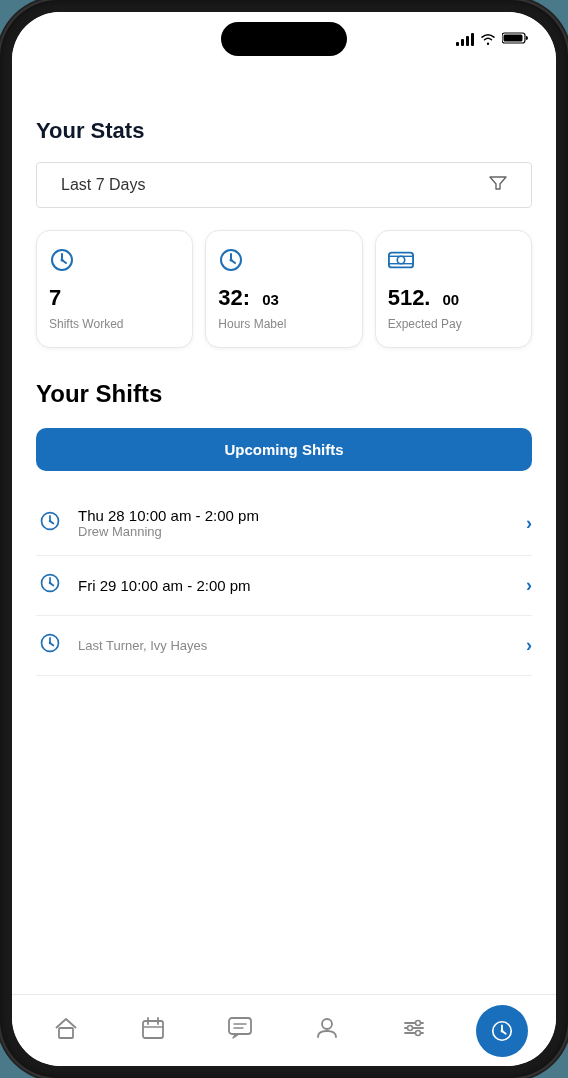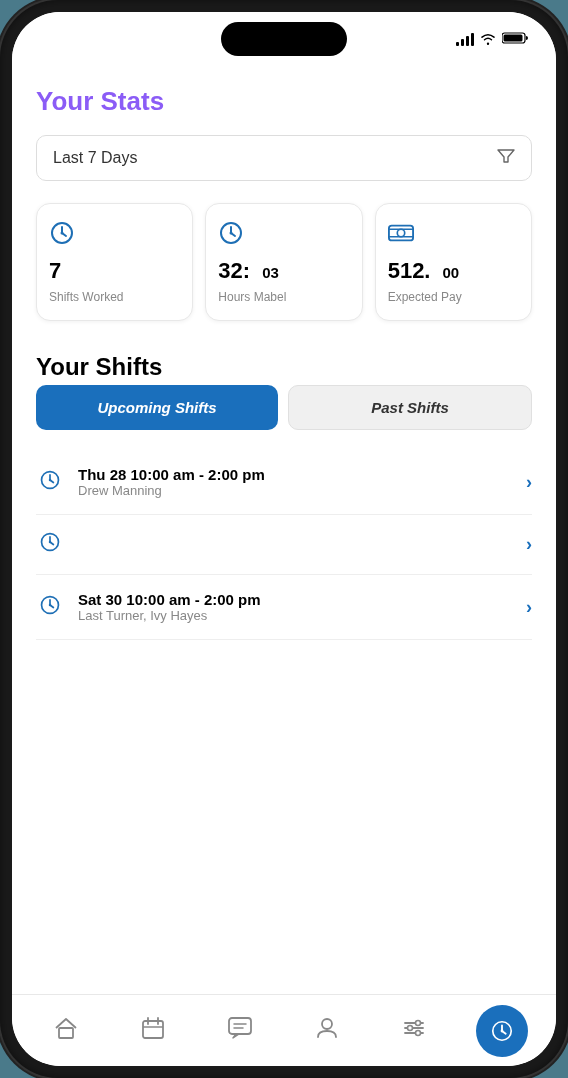--- a/index.html
+++ b/index.html
@@ -66,32 +66,33 @@
     }
     .wifi-icon, .battery-icon {
       font-size: 14px;
     }
     .scroll-content {
       overflow-y: auto;
       height: calc(100% - 54px - 72px);
       padding: 20px 24px;
     }
     .page-title {
-      font-size: 26px;
+      font-size: 22px;
       font-weight: 700;
-      color: #8b5cf6;
+      color: #0f172a;
       margin-bottom: 18px;
+      margin-top: 32px;
     }
     .filter-dropdown {
       display: flex;
       align-items: center;
       justify-content: space-between;
       border: 1.5px solid #ddd;
-      border-radius: 10px;
-      padding: 12px 16px;
+      border-radius: 4px;
+      padding: 12px 24px;
       margin-bottom: 22px;
       cursor: pointer;
     }
     .filter-text {
       font-size: 16px;
       color: #333;
     }
     .filter-icon {
       color: #666;
       font-size: 16px;
@@ -130,36 +131,35 @@
     }
     .stat-label {
       font-size: 12px;
       color: #888;
       font-weight: 400;
     }
     .section-title {
       font-size: 24px;
       font-weight: 700;
       color: #000;
-      margin-bottom: 4px;
+      margin-bottom: 20px;
     }
     .tabs-row {
       display: flex;
       gap: 10px;
       margin-bottom: 20px;
     }
     .tab-button {
       flex: 1;
       padding: 13px 10px;
       border-radius: 10px;
       border: none;
       font-size: 15px;
       font-weight: 600;
       cursor: pointer;
-      font-style: italic;
     }
     .tab-active {
       background: #1a6fbc;
       color: #fff;
     }
     .tab-inactive {
       background: #f0f0f0;
       color: #333;
       border: 1px solid #e0e0e0;
     }
@@ -179,21 +179,21 @@
       font-size: 20px;
       flex-shrink: 0;
       width: 28px;
       text-align: center;
     }
     .shift-details {
       flex: 1;
     }
     .shift-time {
       font-size: 15px;
-      font-weight: 700;
+      font-weight: 400;
       color: #000;
     }
     .shift-name {
       font-size: 13px;
       color: #888;
       margin-top: 0;
     }
     .shift-arrow {
       color: #1a6fbc;
       font-size: 18px;
@@ -335,21 +335,20 @@
           <div class="stat-value">512.<span class="decimal">00</span></div>
           <div class="stat-label">Expected Pay</div>
         </div>
 
       </div>
 
       <h2 class="section-title">Your Shifts</h2>
 
       <div class="tabs-row">
         <button class="tab-button tab-active">Upcoming Shifts</button>
-        <button class="tab-button tab-inactive">Past Shifts</button>
       </div>
 
       <div class="shift-list">
 
         <div class="shift-item">
           <div class="shift-clock-icon">
             <svg width="22" height="22" viewBox="0 0 26 26">
               <circle cx="13" cy="13" r="10" stroke="#1e6fb5" stroke-width="2" fill="none"></circle>
               <polyline points="13,7 13,13 17,16" stroke="#1e6fb5" stroke-width="2" stroke-linecap="round" fill="none"></polyline>
               <circle cx="13" cy="13" r="1.5" fill="#1e6fb5"></circle>
@@ -364,34 +363,34 @@
 
         <div class="shift-item">
           <div class="shift-clock-icon">
             <svg width="22" height="22" viewBox="0 0 26 26">
               <circle cx="13" cy="13" r="10" stroke="#1e6fb5" stroke-width="2" fill="none"></circle>
               <polyline points="13,7 13,13 17,16" stroke="#1e6fb5" stroke-width="2" stroke-linecap="round" fill="none"></polyline>
               <circle cx="13" cy="13" r="1.5" fill="#1e6fb5"></circle>
             </svg>
           </div>
           <div class="shift-details">
+            <div class="shift-time">Fri 29  10:00 am - 2:00 pm</div>
           </div>
           <div class="shift-arrow">›</div>
         </div>
 
         <div class="shift-item">
           <div class="shift-clock-icon">
             <svg width="22" height="22" viewBox="0 0 26 26">
               <circle cx="13" cy="13" r="10" stroke="#1e6fb5" stroke-width="2" fill="none"></circle>
               <polyline points="13,7 13,13 17,16" stroke="#1e6fb5" stroke-width="2" stroke-linecap="round" fill="none"></polyline>
               <circle cx="13" cy="13" r="1.5" fill="#1e6fb5"></circle>
             </svg>
           </div>
           <div class="shift-details">
-            <div class="shift-time">Sat 30  10:00 am - 2:00 pm</div>
             <div class="shift-name">Last Turner, Ivy Hayes</div>
           </div>
           <div class="shift-arrow">›</div>
         </div>
 
       </div>
     </div>
 
     <div class="bottom-nav">
       <div class="nav-item">

